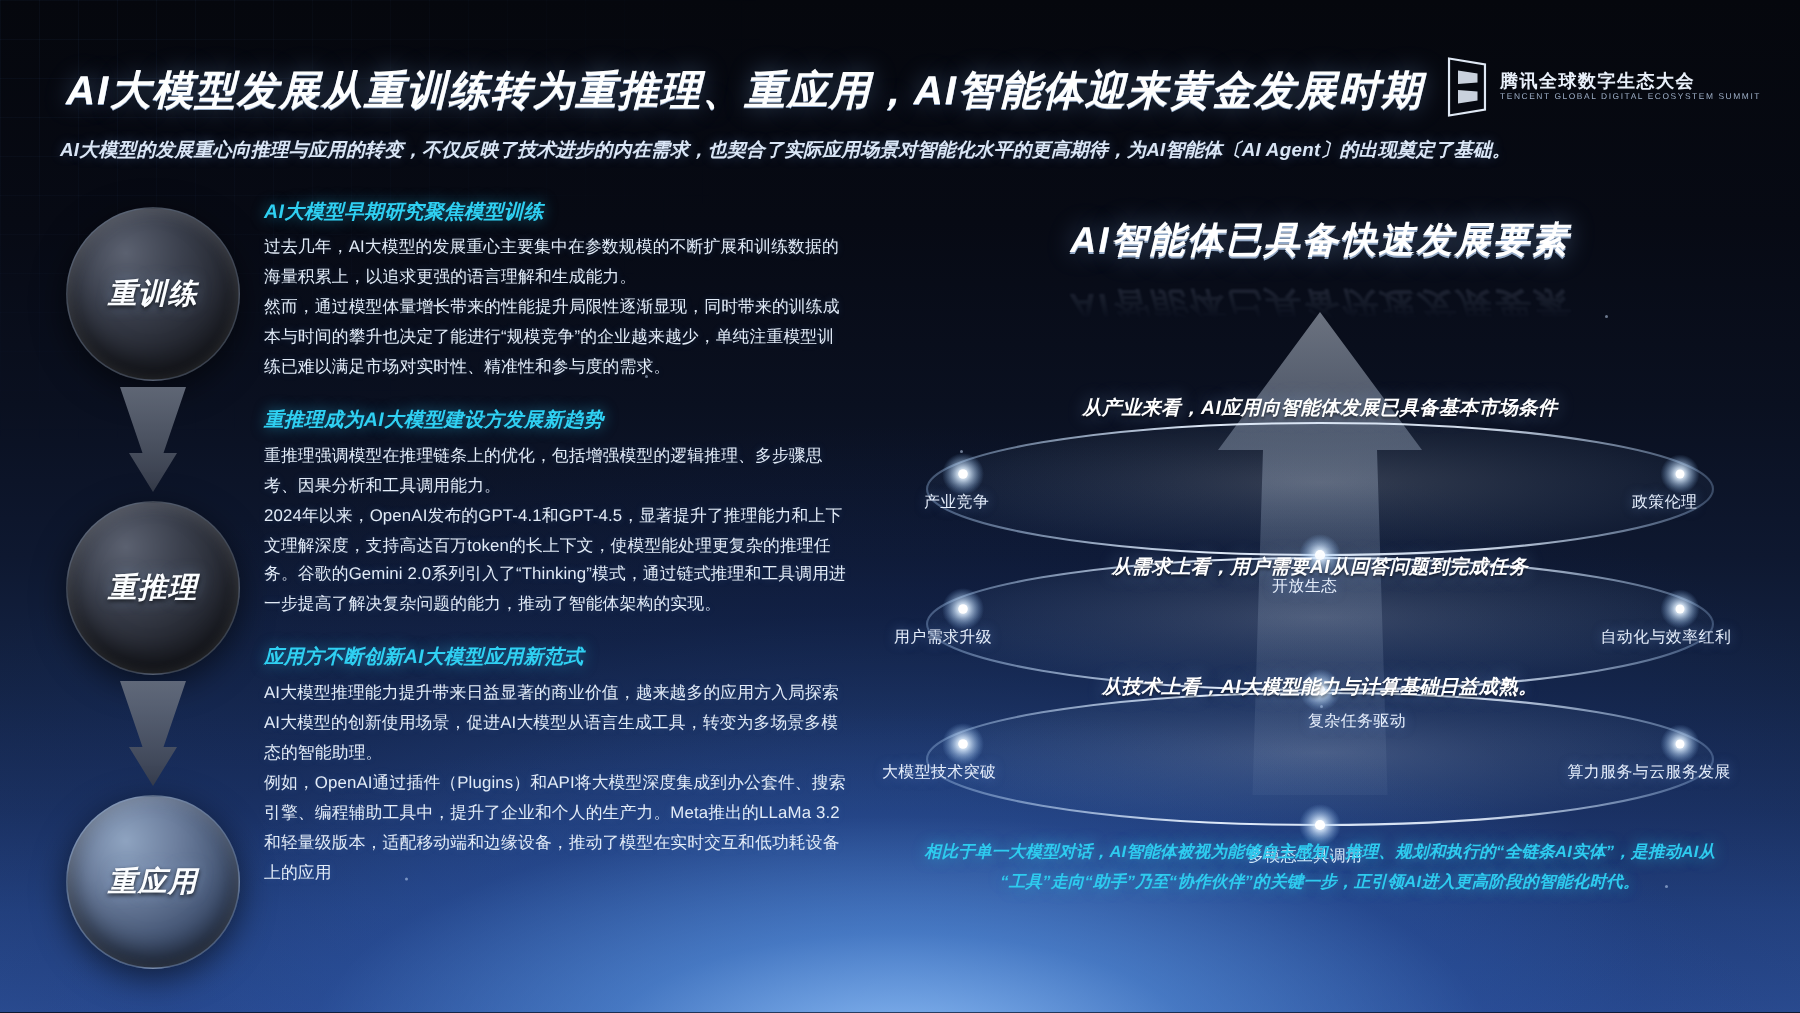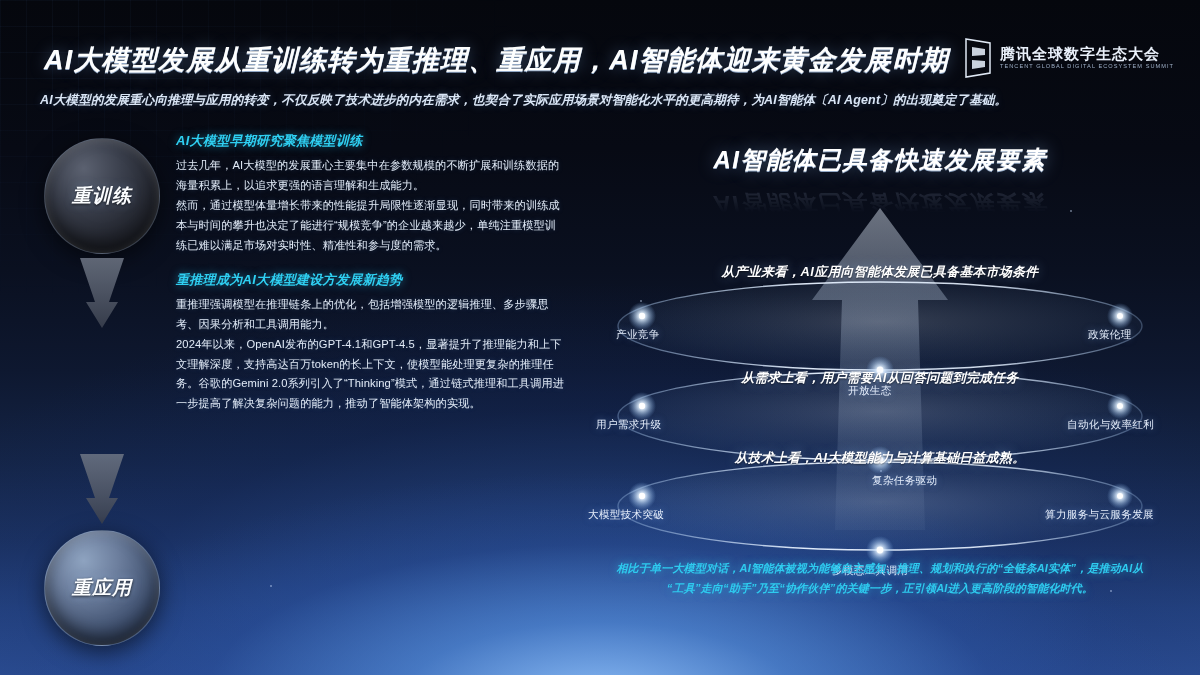--- a/index.html
+++ b/index.html
@@ -43,21 +43,21 @@
     position:absolute; left:40px; top:92px; width:1110px;
     font-size:12.5px; font-style:italic; font-weight:bold;
     letter-spacing:.2px; color:#dae6f6; white-space:nowrap;
     text-shadow:0 0 8px rgba(120,170,240,.3);
   }
 
   
   #logo { position:absolute; right:26px; top:38px; display:flex; align-items:center; gap:9px; }
   #logo-mark { width:26px; height:40px; flex:0 0 auto; }
   #logo-text { display:flex; flex-direction:column; gap:3px; }
-  #logo-cn { font-size:15px; font-weight:bold; color:#e9f0fa; letter-spacing:1px; line-height:1; }
+  #logo-cn { font-size:12px; font-weight:bold; color:#e9f0fa; letter-spacing:1px; line-height:1; }
   #logo-en { font-size:5.6px; color:#9fb0c8; letter-spacing:1.05px; line-height:1; white-space:nowrap; }
 
   
   #flow { position:absolute; left:36px; top:138px; width:132px; height:510px; }
   .node-circle {
     position:absolute; left:8px; width:116px; height:116px; border-radius:50%;
     background:radial-gradient(circle at 34% 26%, #5b6170 0%, #3a3f4c 34%, #23262f 64%, #14161c 100%);
     box-shadow:inset 0 2px 10px rgba(255,255,255,.18), inset 0 -8px 18px rgba(0,0,0,.6), 0 6px 22px rgba(0,0,0,.55);
     border:1px solid rgba(170,190,220,.22);
     display:flex; align-items:center; justify-content:center;font-family:Liberation Serif, serif;
@@ -163,39 +163,47 @@
     <svg class="flow-arrow" id="a1" viewBox="0 0 52 74">
       <defs>
         <linearGradient id="fg1" x1="0" y1="0" x2="0" y2="1">
           <stop offset="0%" stop-color="#6e7685" stop-opacity=".85"></stop>
           <stop offset="100%" stop-color="#3a404e" stop-opacity=".9"></stop>
         </linearGradient>
       </defs>
       <path d="M4 0 L48 0 L33 44 L42 44 L26 70 L10 44 L19 44 Z" fill="url(#fg1)"></path>
     </svg>
 
+    <div class="node-circle" id="c2">
+      <span class="node-label">重推理</span>
+    </div>
     <svg class="flow-arrow" id="a2" viewBox="0 0 52 74">
       <path d="M4 0 L48 0 L33 44 L42 44 L26 70 L10 44 L19 44 Z" fill="url(#fg1)"></path>
     </svg>
 
     <div class="node-circle bright" id="c3">
       <span class="node-label">重应用</span>
     </div>
   </div>
 
   <div id="text-col">
     <div class="sec">
       <div class="sec-head">AI大模型早期研究聚焦模型训练</div>
       <p>过去几年，AI大模型的发展重心主要集中在参数规模的不断扩展和训练数据的海量积累上，以追求更强的语言理解和生成能力。</p>
       <p>然而，通过模型体量增长带来的性能提升局限性逐渐显现，同时带来的训练成本与时间的攀升也决定了能进行“规模竞争”的企业越来越少，单纯注重模型训练已难以满足市场对实时性、精准性和参与度的需求。</p>
     </div>
     <div class="sec">
       <div class="sec-head">重推理成为AI大模型建设方发展新趋势</div>
       <p>重推理强调模型在推理链条上的优化，包括增强模型的逻辑推理、多步骤思考、因果分析和工具调用能力。</p>
       <p>2024年以来，OpenAI发布的GPT-4.1和GPT-4.5，显著提升了推理能力和上下文理解深度，支持高达百万token的长上下文，使模型能处理更复杂的推理任务。谷歌的Gemini 2.0系列引入了“Thinking”模式，通过链式推理和工具调用进一步提高了解决复杂问题的能力，推动了智能体架构的实现。</p>
+    </div>
+    <div class="sec">
+      <div class="sec-head">应用方不断创新AI大模型应用新范式</div>
+      <p>AI大模型推理能力提升带来日益显著的商业价值，越来越多的应用方入局探索AI大模型的创新使用场景，促进AI大模型从语言生成工具，转变为多场景多模态的智能助理。</p>
+      <p>例如，OpenAI通过插件（Plugins）和API将大模型深度集成到办公套件、搜索引擎、编程辅助工具中，提升了企业和个人的生产力。Meta推出的LLaMa 3.2和轻量级版本，适配移动端和边缘设备，推动了模型在实时交互和低功耗设备上的应用</p>
     </div>
   </div>
 
   <div id="panel">
     <div id="panel-title">AI智能体已具备快速发展要素</div>
     <div id="panel-title-reflect" aria-hidden="true">AI智能体已具备快速发展要素</div>
 
     <svg id="funnel-svg" viewBox="0 0 600 520">
       <defs>
         <linearGradient id="upArrow" x1="0" y1="1" x2="0" y2="0">

